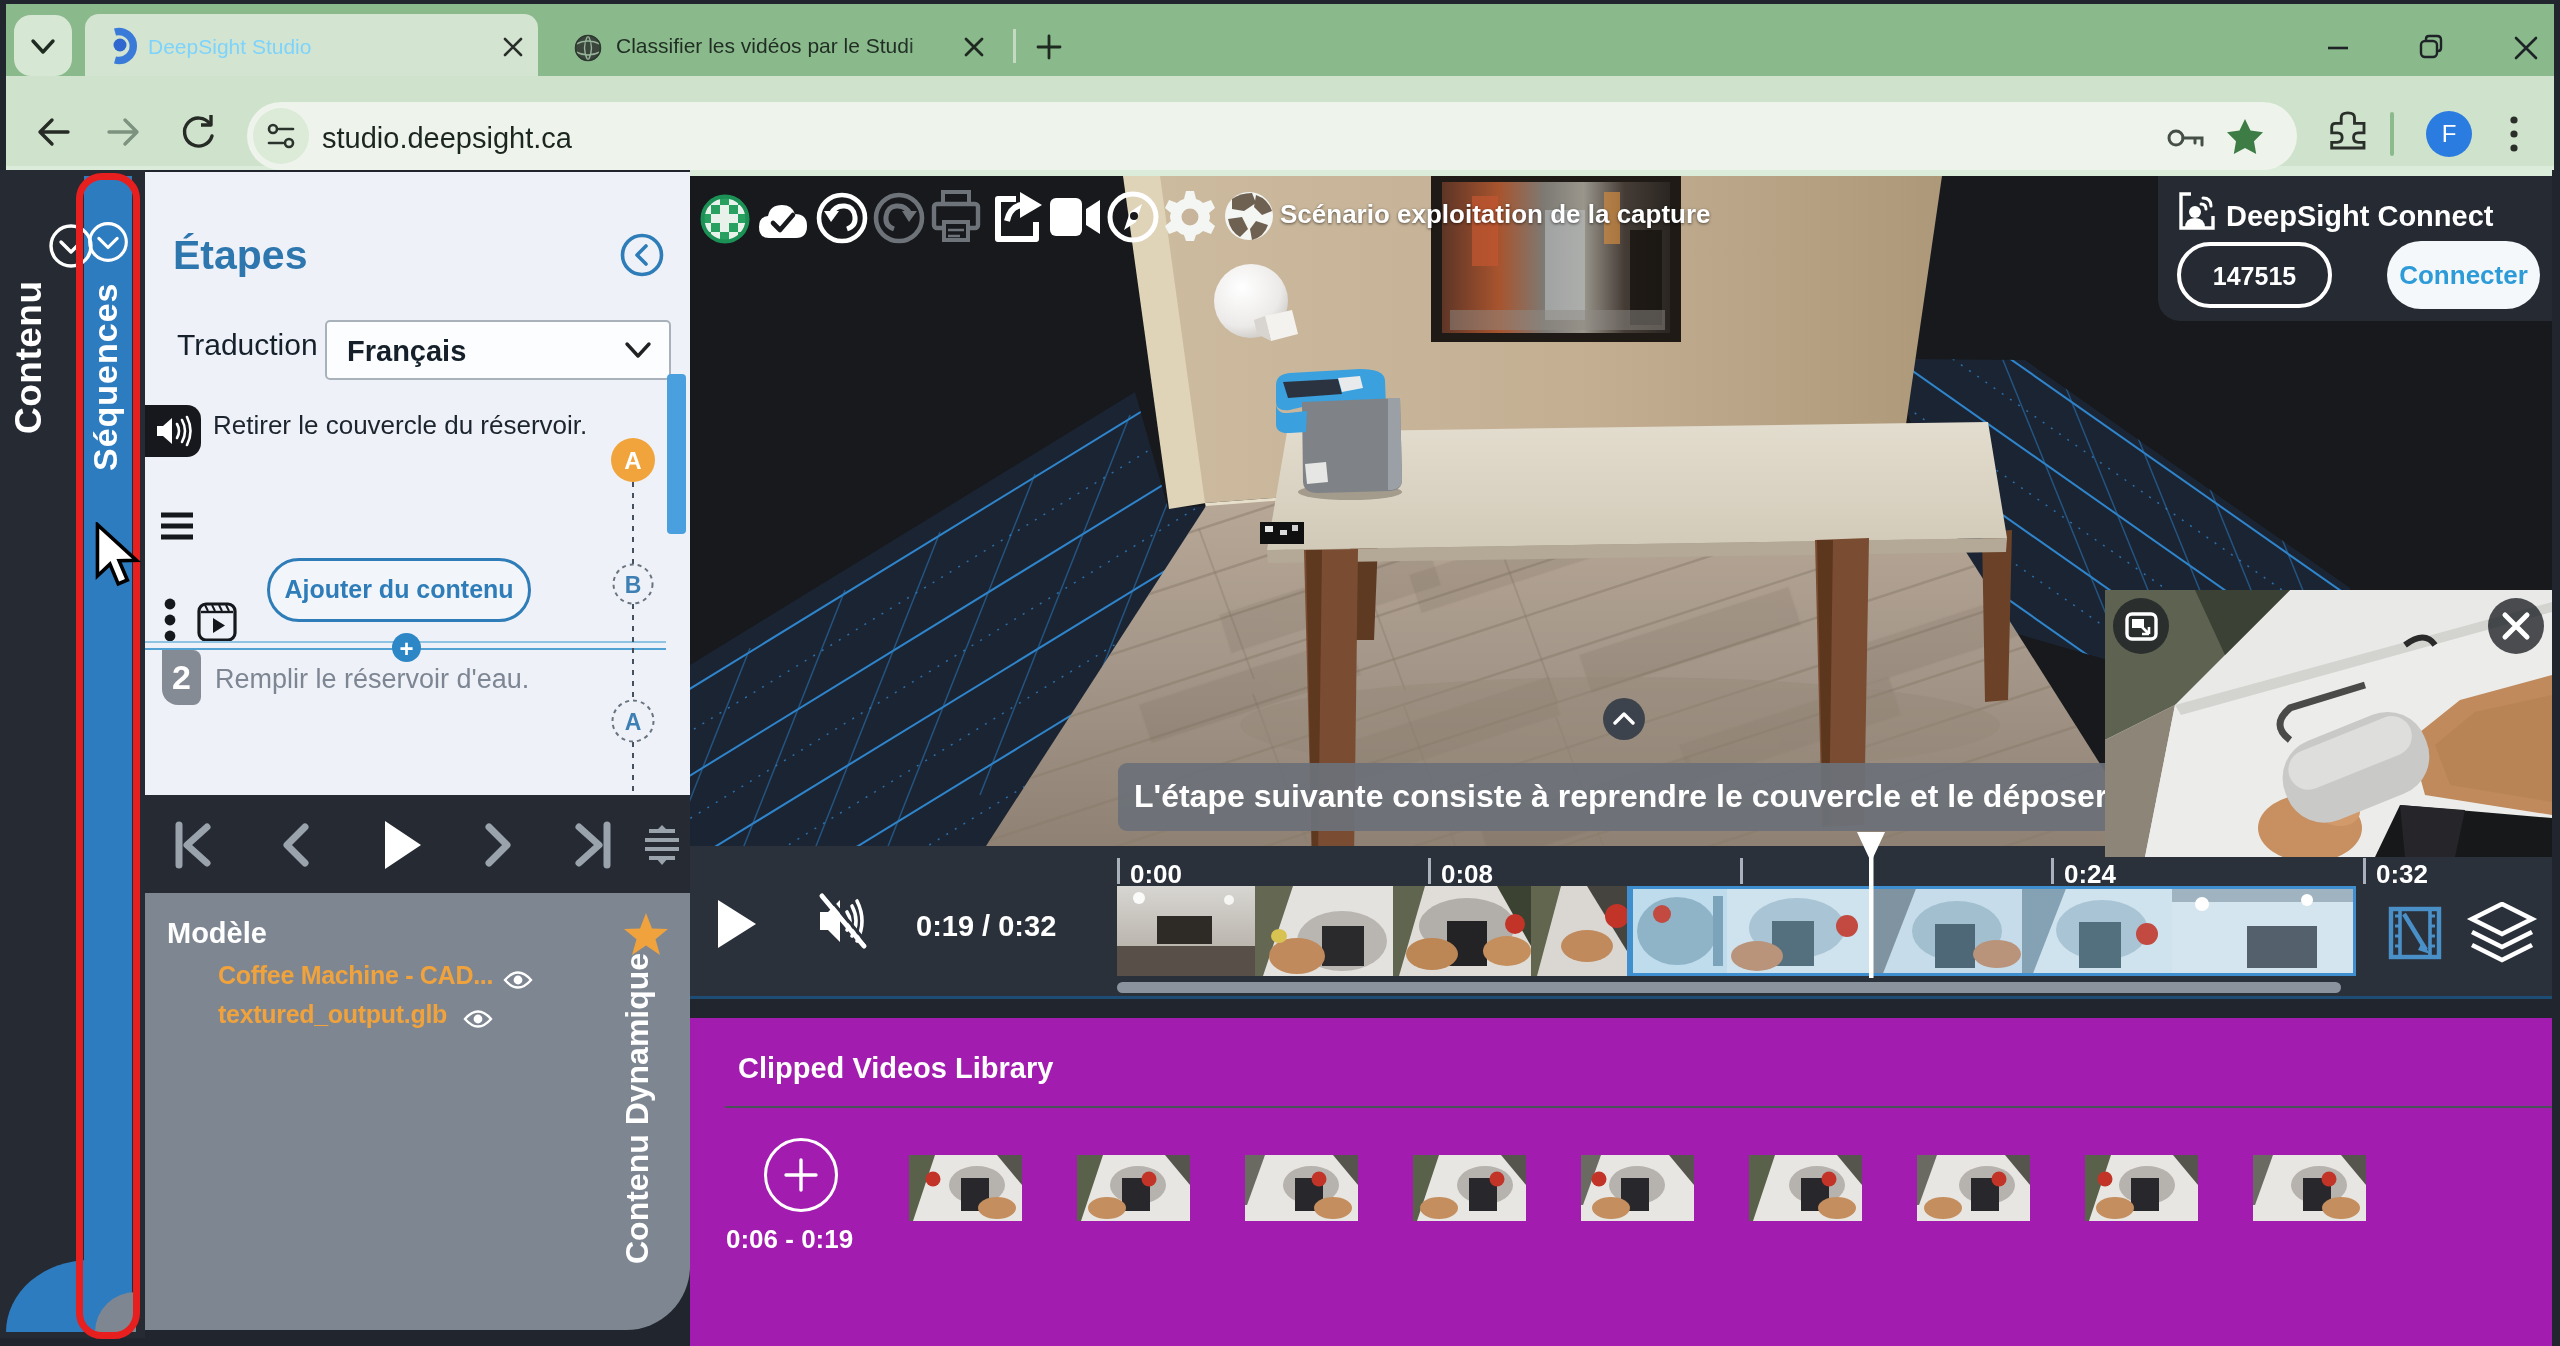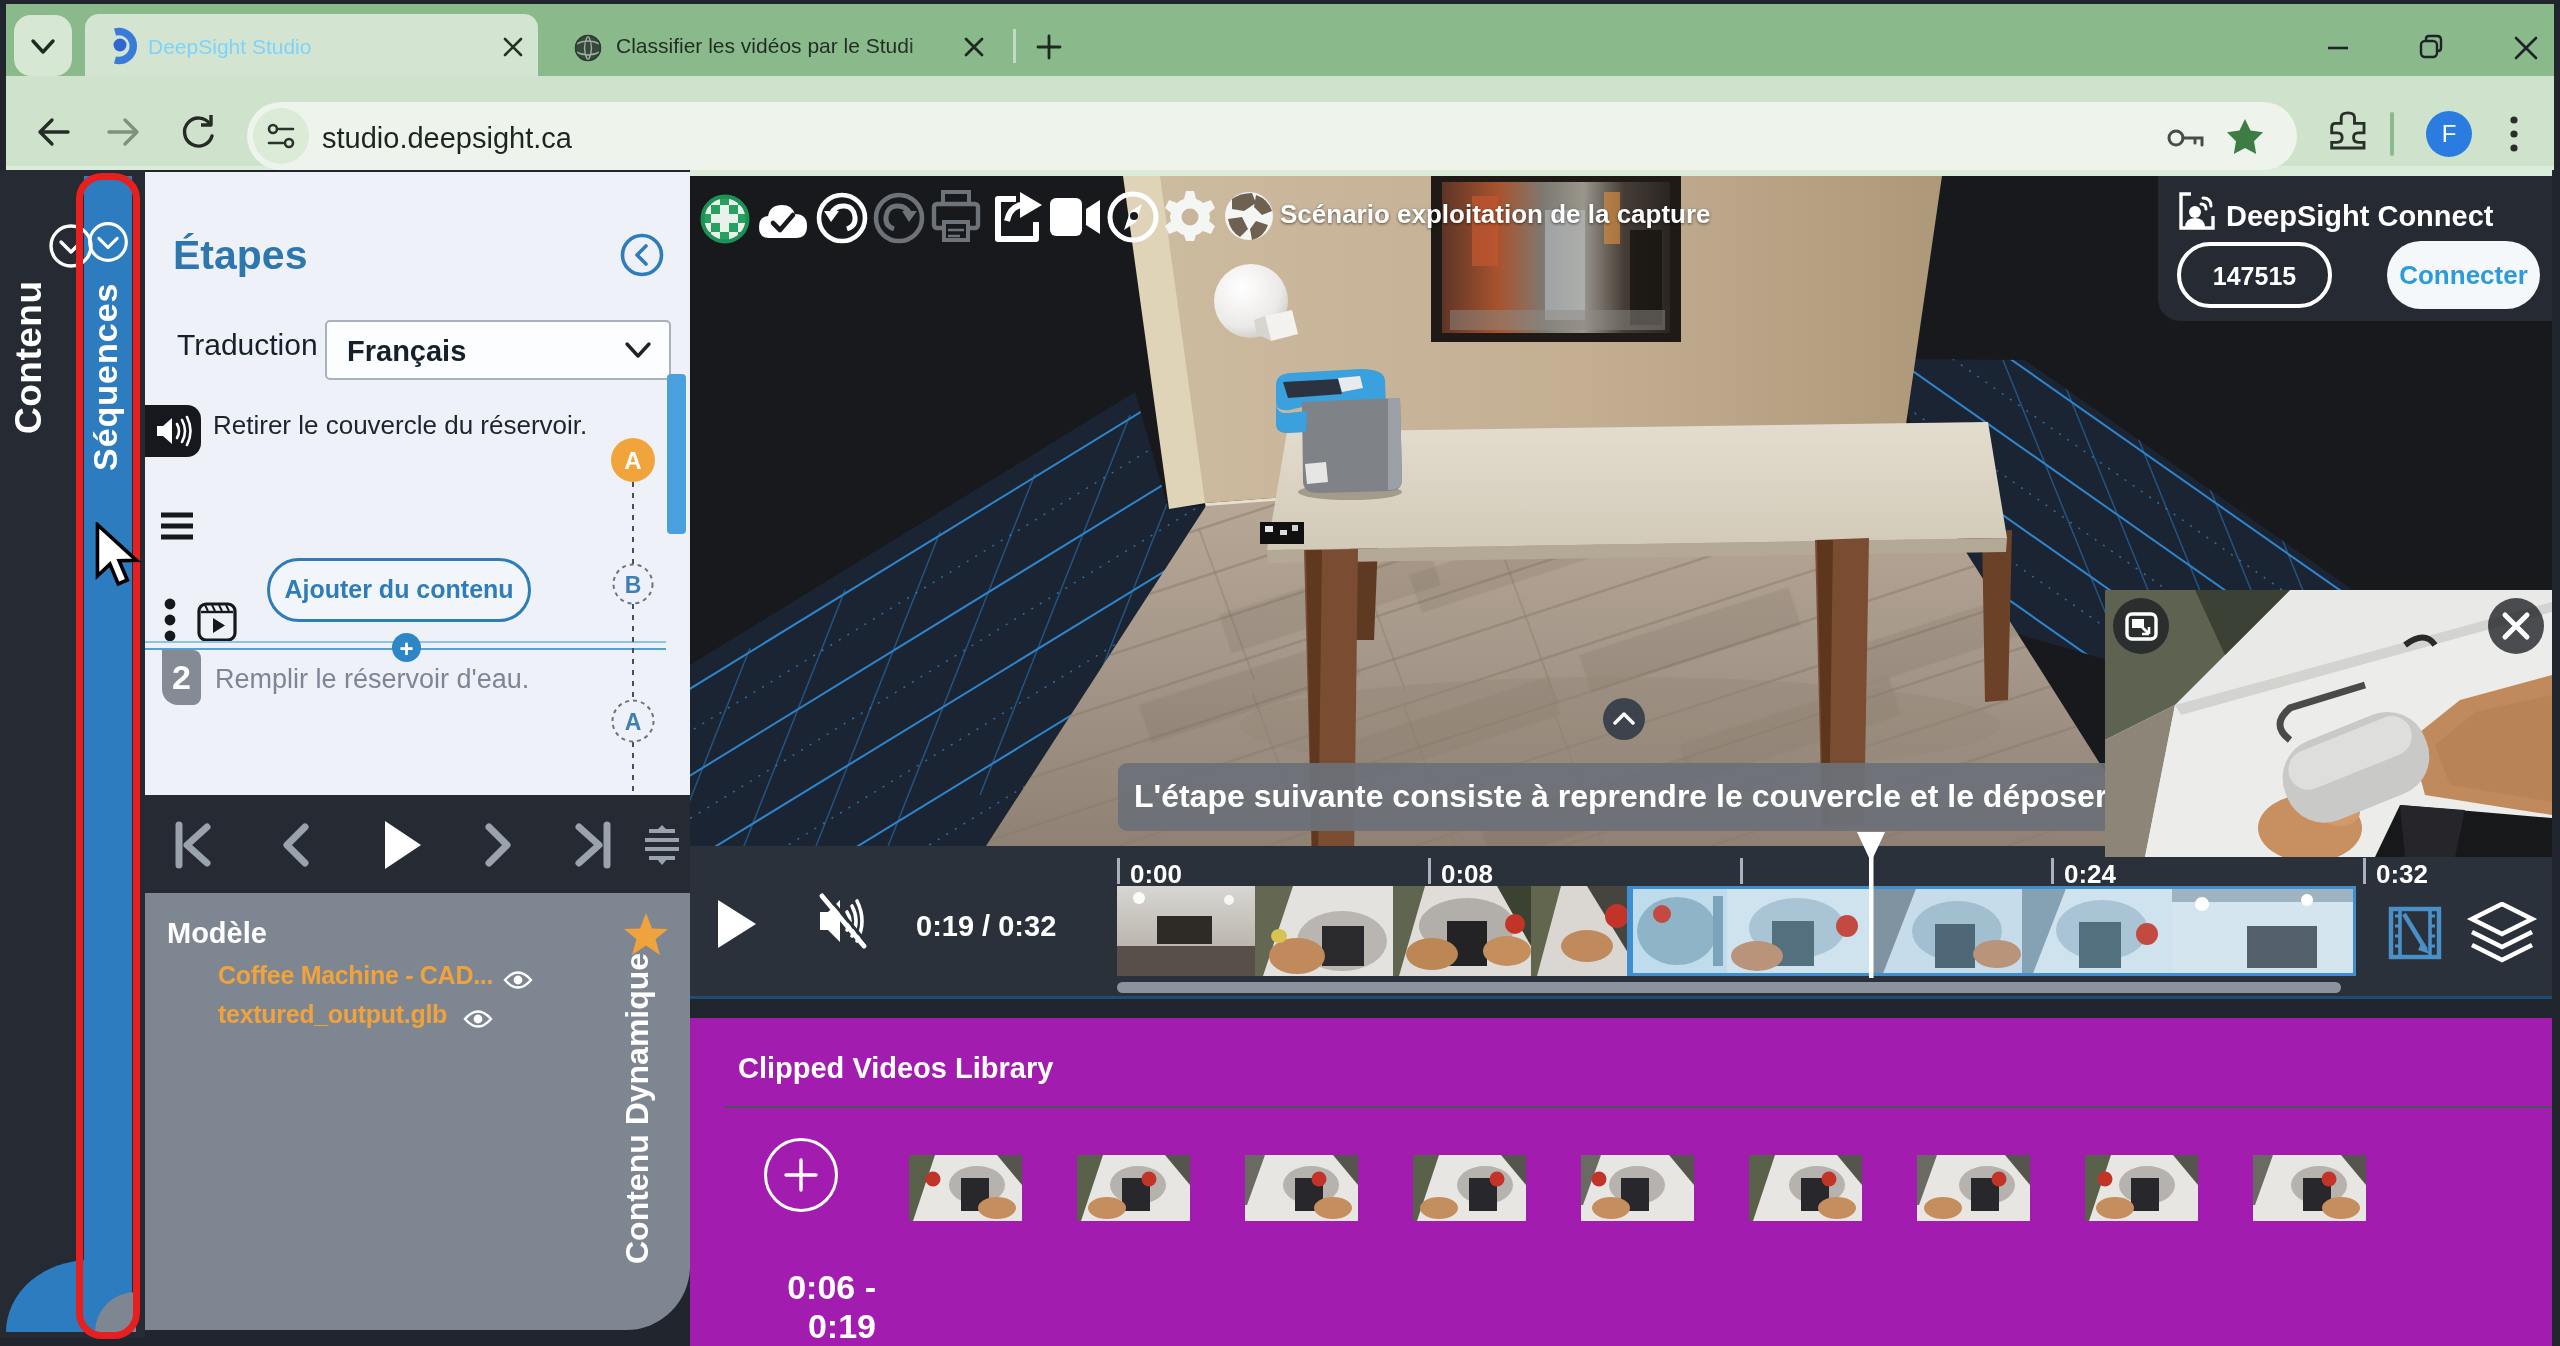--- a/index.html
+++ b/index.html
@@ -643,21 +643,21 @@
 
   <div class="abs" style="left:690px; top:826px; width:1862px; height:3px; background:#1d4d74;"></div>
 
   <div class="abs" id="library" style="left:690px; top:848px; width:1862px; height:340px; background:#a21caf;">
     <div class="abs b" style="left:48px; top:34px; font-size:29px; color:#fff;">Clipped Videos Library</div>
     <div class="abs" style="left:35px; top:88px; width:1827px; height:2px; background:#4b5158;"></div>
     <div class="abs" style="left:74px; top:120px; width:74px; height:74px; border:3.5px solid #fff; border-radius:50%;"></div>
     <svg class="abs" style="left:93px; top:139px;" width="36" height="36" viewBox="0 0 36 36">
         <path d="M18 3 L18 33 M3 18 L33 18" stroke="#fff" stroke-width="3.4" stroke-linecap="round"></path>
       </svg>
-    <div class="abs b" style="left:36px; top:206px; width:150px; text-align:right; font-size:34px; color:#fff;margin-top:44px;">0:06 - 0:19</div>
+    <div class="abs b" style="left:36px; top:206px; width:150px; text-align:left; font-size:26px; color:#fff;">0:06 - 0:19</div>
     <svg class="abs" style="left:219px; top:137px;" width="113" height="66" viewBox="0 0 113 66">
       <rect width="113" height="66" fill="#e8e6e2"></rect>
       <polygon points="0,0 26,0 4,66 0,66" fill="#5a614b"></polygon>
       <polygon points="113,0 113,30 88,0" fill="#55554d"></polygon>
       <ellipse cx="68" cy="30" rx="28" ry="19" fill="#b6b2ae"></ellipse>
       <rect x="52" y="23" width="28" height="33" fill="#28282c"></rect>
       <ellipse cx="88" cy="53" rx="19" ry="11" fill="#c58e5e"></ellipse>
       <circle cx="24" cy="24" r="7.5" fill="#c23428"></circle>
     </svg>
     <svg class="abs" style="left:387px; top:137px;" width="113" height="66" viewBox="0 0 113 66">

